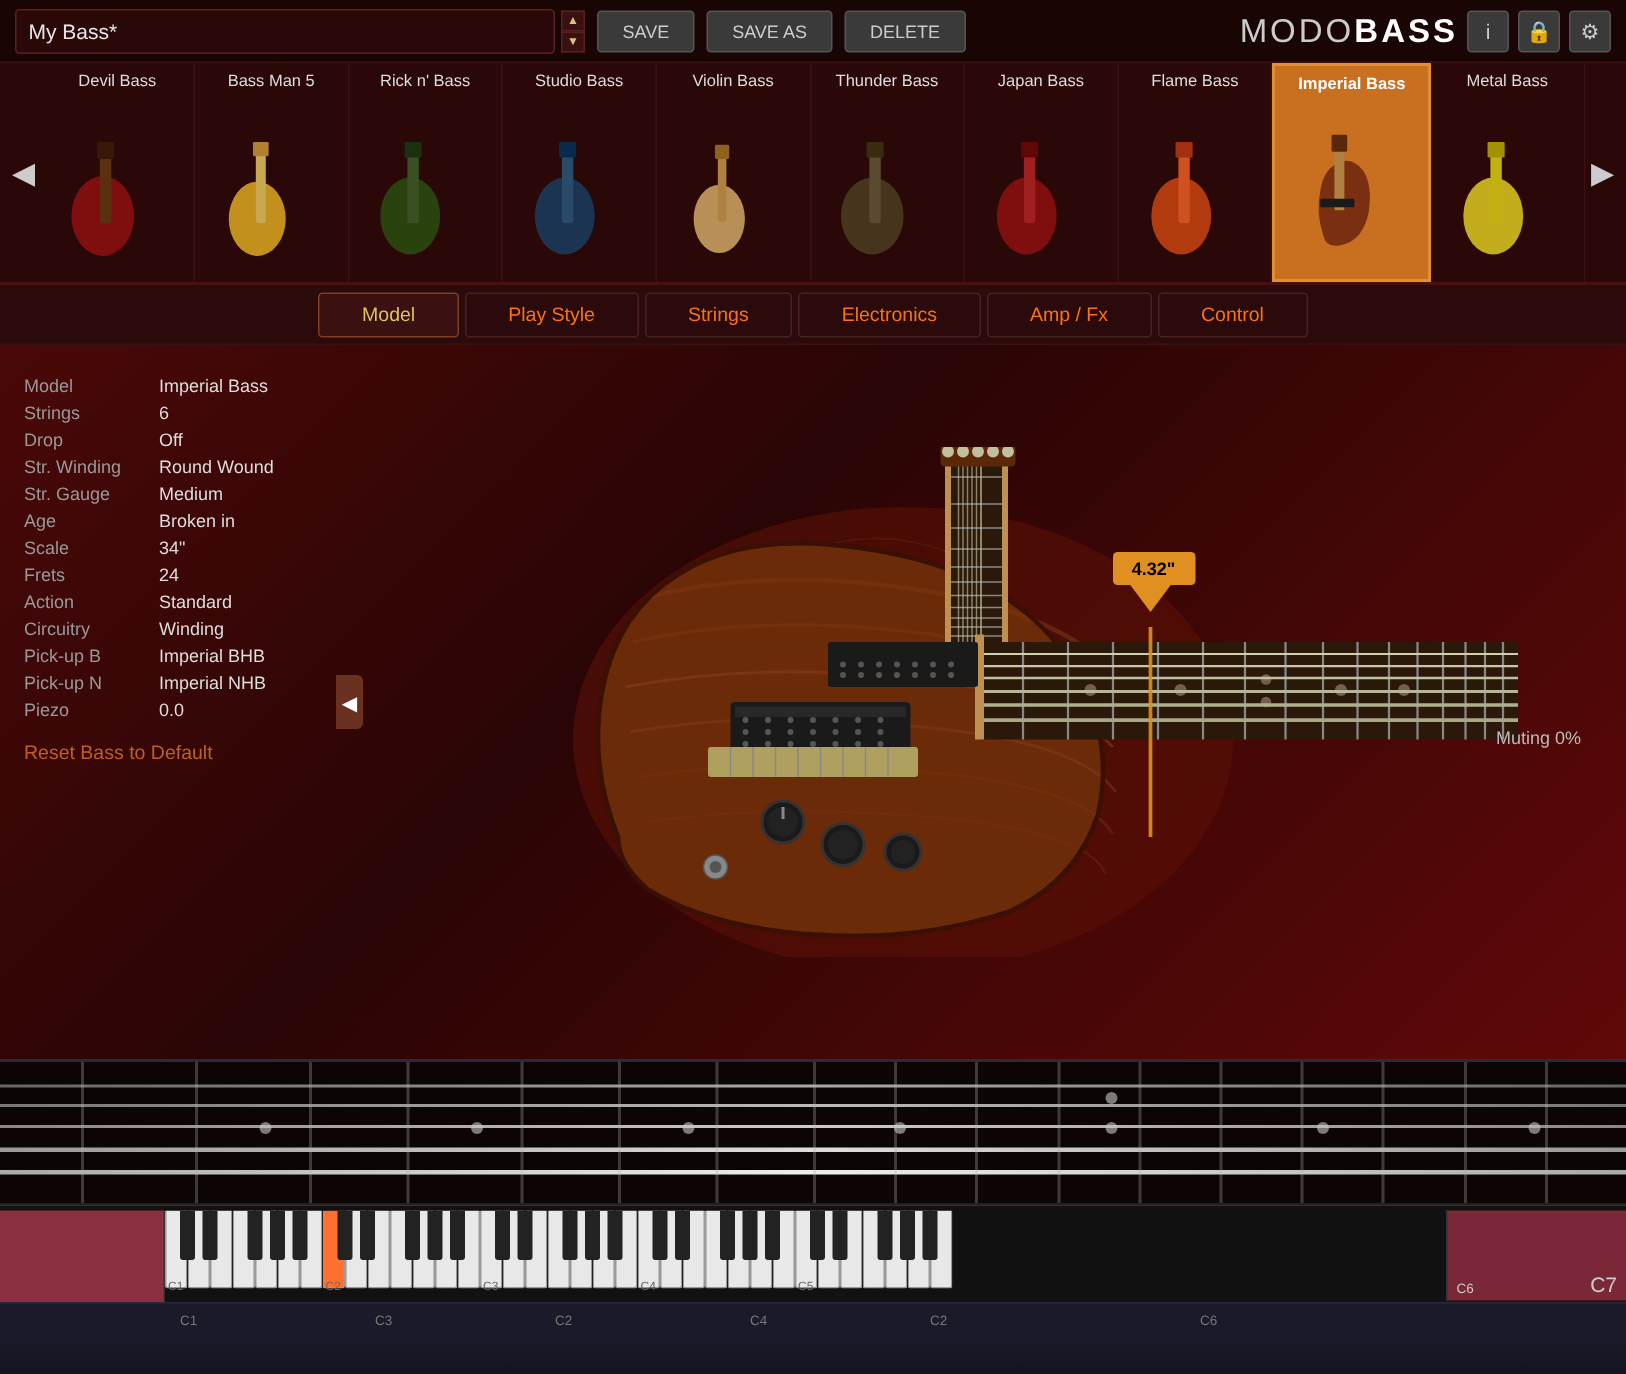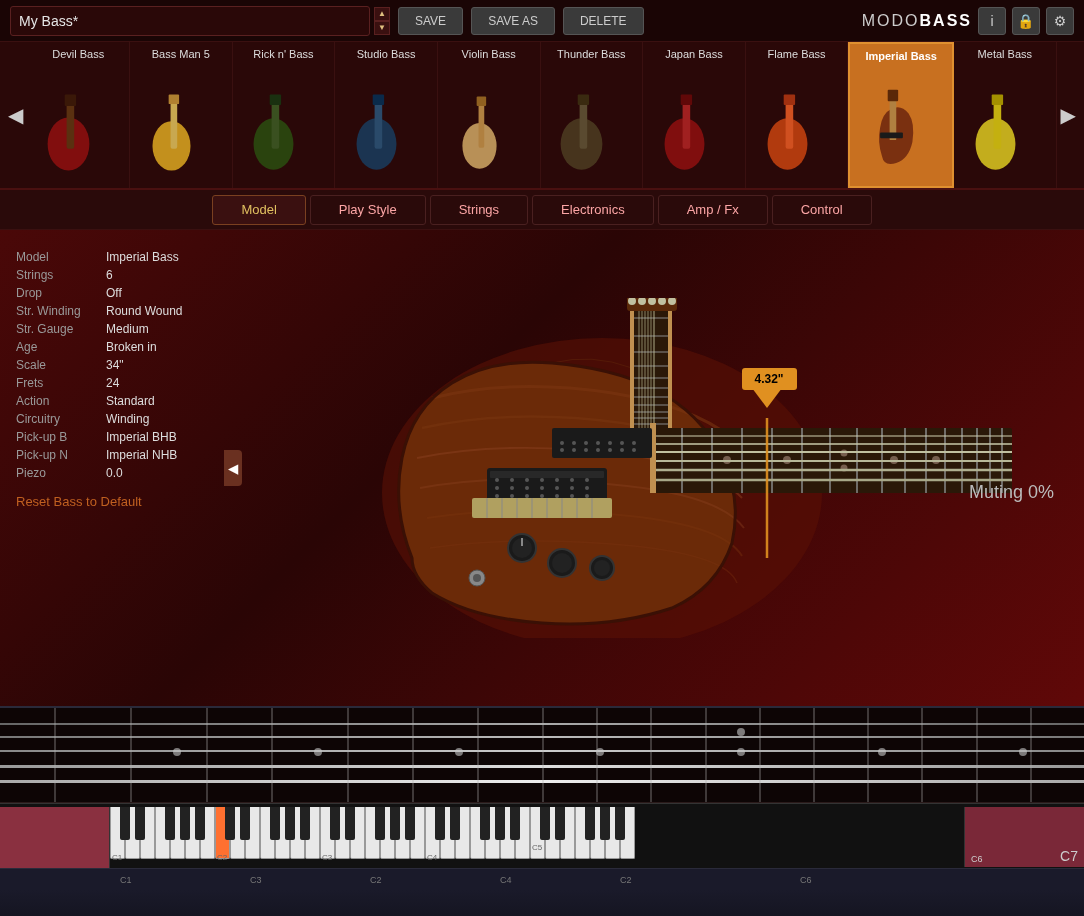--- a/index.html
+++ b/index.html
@@ -56,21 +56,21 @@
       color: #ccc;
       height: 28px;
       padding: 0 16px;
       cursor: pointer;
       font-size: 12px;
       border-radius: 3px;
       margin-left: 8px;
     }
     #logo {
       margin-left: auto;
-      font-size: 16px;
+      font-size: 22px;
       font-weight: bold;
       letter-spacing: 2px;
       color: #fff;
     }
     #logo span.modo { color: #ccc; font-weight: 300; }
     #logo span.bass { color: #fff; font-weight: bold; }
     .icon-btn {
       background: #3a3a3a;
       border: 1px solid #555;
       color: #ccc;
@@ -148,21 +148,21 @@
       background: #2a0a0a;
       height: 40px;
       align-items: center;
       justify-content: center;
       gap: 4px;
       border-bottom: 1px solid #3a1010;
     }
     .tab-btn {
       background: #2a0a0a;
       border: 1px solid #4a2020;
-      color: #fca5a5;
+      color: #f97316;
       height: 30px;
       padding: 0 28px;
       cursor: pointer;
       font-size: 13px;
       border-radius: 3px;
     }
     .tab-btn.active {
       background: #3a1010;
       color: #e0c060;
       border-color: #7a4020;
@@ -678,21 +678,21 @@
       <circle cx="165" cy="280" r="4" fill="#555"></circle>
 
       <line x1="455" y1="120" x2="455" y2="260" stroke="#e09020" stroke-width="2.5" opacity="0.9"></line>
 
       <polygon points="455,110 440,90 470,90" fill="#e09020"></polygon>
 
       <rect x="430" y="70" width="55" height="22" fill="#e09020" rx="3"></rect>
       <text x="457" y="85" text-anchor="middle" fill="#000" font-size="12" font-weight="bold">4.32"</text>
     </svg>
 
-    <div id="muting-label" style="position:absolute; right:30px; top:55%; font-size:18px; color:#bbb;">Muting 0%</div>
+    <div id="muting-label" style="position:absolute; right:30px; top:55%; font-size:12px; color:#bbb;">Muting 0%</div>
   </div>
 </div>
 
 <div id="piano-roll-section">
 
   <div id="fretboard" style="height:95px; background:#0d0505; position:relative; overflow:hidden; border-bottom:1px solid #2a1a1a;">
 
     <div class="fret-string" style="top:15px; background:linear-gradient(90deg,#666,#aaa,#666);"></div>
     <div class="fret-string" style="top:28px; background:linear-gradient(90deg,#777,#bbb,#777); height:2px;"></div>
     <div class="fret-string" style="top:42px; background:linear-gradient(90deg,#888,#ccc,#888); height:2px;"></div>
@@ -762,21 +762,21 @@
           <div style="display: inline-block; width: 15px; height: 52px; background: rgb(232, 232, 232); border-right: 1px solid rgb(153, 153, 153); border-bottom: 1px solid rgb(153, 153, 153); border-left: 1px solid rgb(153, 153, 153); border-image: initial; border-top: none; border-radius: 0px 0px 2px 2px; flex-shrink: 0; cursor: pointer;"></div>
           <div style="display: inline-block; width: 15px; height: 52px; background: rgb(232, 232, 232); border-right: 1px solid rgb(153, 153, 153); border-bottom: 1px solid rgb(153, 153, 153); border-left: 1px solid rgb(153, 153, 153); border-image: initial; border-top: none; border-radius: 0px 0px 2px 2px; flex-shrink: 0; cursor: pointer;"></div>
           <span style="position: absolute; bottom: 2px; left: 317px; font-size: 8px; color: rgb(102, 102, 102); z-index: 5; pointer-events: none;">C4</span>
           <div style="display: inline-block; width: 15px; height: 52px; background: rgb(232, 232, 232); border-right: 1px solid rgb(153, 153, 153); border-bottom: 1px solid rgb(153, 153, 153); border-left: 1px solid rgb(153, 153, 153); border-image: initial; border-top: none; border-radius: 0px 0px 2px 2px; flex-shrink: 0; cursor: pointer;"></div>
           <div style="display: inline-block; width: 15px; height: 52px; background: rgb(232, 232, 232); border-right: 1px solid rgb(153, 153, 153); border-bottom: 1px solid rgb(153, 153, 153); border-left: 1px solid rgb(153, 153, 153); border-image: initial; border-top: none; border-radius: 0px 0px 2px 2px; flex-shrink: 0; cursor: pointer;"></div>
           <div style="display: inline-block; width: 15px; height: 52px; background: rgb(232, 232, 232); border-right: 1px solid rgb(153, 153, 153); border-bottom: 1px solid rgb(153, 153, 153); border-left: 1px solid rgb(153, 153, 153); border-image: initial; border-top: none; border-radius: 0px 0px 2px 2px; flex-shrink: 0; cursor: pointer;"></div>
           <div style="display: inline-block; width: 15px; height: 52px; background: rgb(232, 232, 232); border-right: 1px solid rgb(153, 153, 153); border-bottom: 1px solid rgb(153, 153, 153); border-left: 1px solid rgb(153, 153, 153); border-image: initial; border-top: none; border-radius: 0px 0px 2px 2px; flex-shrink: 0; cursor: pointer;"></div>
           <div style="display: inline-block; width: 15px; height: 52px; background: rgb(232, 232, 232); border-right: 1px solid rgb(153, 153, 153); border-bottom: 1px solid rgb(153, 153, 153); border-left: 1px solid rgb(153, 153, 153); border-image: initial; border-top: none; border-radius: 0px 0px 2px 2px; flex-shrink: 0; cursor: pointer;"></div>
           <div style="display: inline-block; width: 15px; height: 52px; background: rgb(232, 232, 232); border-right: 1px solid rgb(153, 153, 153); border-bottom: 1px solid rgb(153, 153, 153); border-left: 1px solid rgb(153, 153, 153); border-image: initial; border-top: none; border-radius: 0px 0px 2px 2px; flex-shrink: 0; cursor: pointer;"></div>
           <div style="display: inline-block; width: 15px; height: 52px; background: rgb(232, 232, 232); border-right: 1px solid rgb(153, 153, 153); border-bottom: 1px solid rgb(153, 153, 153); border-left: 1px solid rgb(153, 153, 153); border-image: initial; border-top: none; border-radius: 0px 0px 2px 2px; flex-shrink: 0; cursor: pointer;"></div>
-          <span style="position: absolute; bottom: 12px; left: 422px; font-size: 8px; color: rgb(102, 102, 102); z-index: 5; pointer-events: none;">C5</span>
+          <span style="position: absolute; bottom: 2px; left: 422px; font-size: 8px; color: rgb(102, 102, 102); z-index: 5; pointer-events: none;">C5</span>
           <div style="display: inline-block; width: 15px; height: 52px; background: rgb(232, 232, 232); border-right: 1px solid rgb(153, 153, 153); border-bottom: 1px solid rgb(153, 153, 153); border-left: 1px solid rgb(153, 153, 153); border-image: initial; border-top: none; border-radius: 0px 0px 2px 2px; flex-shrink: 0; cursor: pointer;"></div>
           <div style="display: inline-block; width: 15px; height: 52px; background: rgb(232, 232, 232); border-right: 1px solid rgb(153, 153, 153); border-bottom: 1px solid rgb(153, 153, 153); border-left: 1px solid rgb(153, 153, 153); border-image: initial; border-top: none; border-radius: 0px 0px 2px 2px; flex-shrink: 0; cursor: pointer;"></div>
           <div style="display: inline-block; width: 15px; height: 52px; background: rgb(232, 232, 232); border-right: 1px solid rgb(153, 153, 153); border-bottom: 1px solid rgb(153, 153, 153); border-left: 1px solid rgb(153, 153, 153); border-image: initial; border-top: none; border-radius: 0px 0px 2px 2px; flex-shrink: 0; cursor: pointer;"></div>
           <div style="display: inline-block; width: 15px; height: 52px; background: rgb(232, 232, 232); border-right: 1px solid rgb(153, 153, 153); border-bottom: 1px solid rgb(153, 153, 153); border-left: 1px solid rgb(153, 153, 153); border-image: initial; border-top: none; border-radius: 0px 0px 2px 2px; flex-shrink: 0; cursor: pointer;"></div>
           <div style="display: inline-block; width: 15px; height: 52px; background: rgb(232, 232, 232); border-right: 1px solid rgb(153, 153, 153); border-bottom: 1px solid rgb(153, 153, 153); border-left: 1px solid rgb(153, 153, 153); border-image: initial; border-top: none; border-radius: 0px 0px 2px 2px; flex-shrink: 0; cursor: pointer;"></div>
           <div style="display: inline-block; width: 15px; height: 52px; background: rgb(232, 232, 232); border-right: 1px solid rgb(153, 153, 153); border-bottom: 1px solid rgb(153, 153, 153); border-left: 1px solid rgb(153, 153, 153); border-image: initial; border-top: none; border-radius: 0px 0px 2px 2px; flex-shrink: 0; cursor: pointer;"></div>
           <div style="position: absolute; width: 10px; height: 33px; background: rgb(34, 34, 34); border-radius: 0px 0px 2px 2px; left: 10px; top: 0px; z-index: 2; cursor: pointer;"></div>
           <div style="position: absolute; width: 10px; height: 33px; background: rgb(34, 34, 34); border-radius: 0px 0px 2px 2px; left: 25px; top: 0px; z-index: 2; cursor: pointer;"></div>
           <div style="position: absolute; width: 10px; height: 33px; background: rgb(34, 34, 34); border-radius: 0px 0px 2px 2px; left: 55px; top: 0px; z-index: 2; cursor: pointer;"></div>
           <div style="position: absolute; width: 10px; height: 33px; background: rgb(34, 34, 34); border-radius: 0px 0px 2px 2px; left: 70px; top: 0px; z-index: 2; cursor: pointer;"></div>

